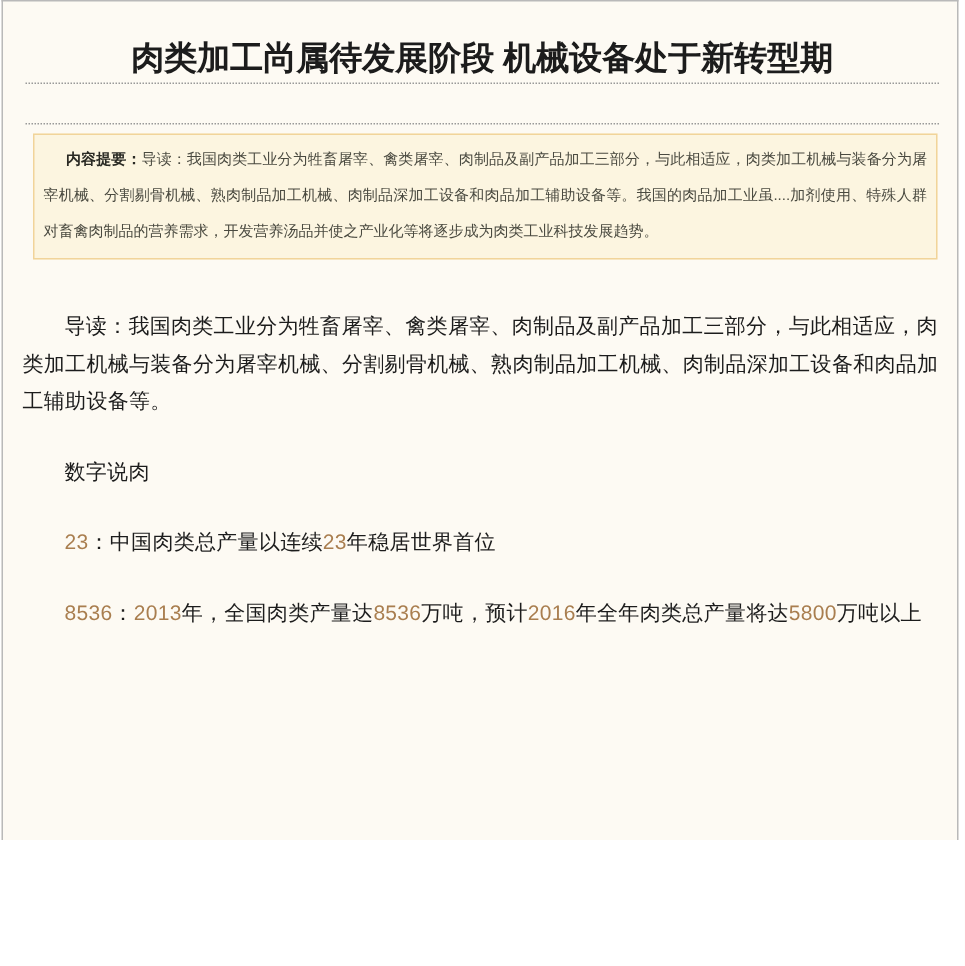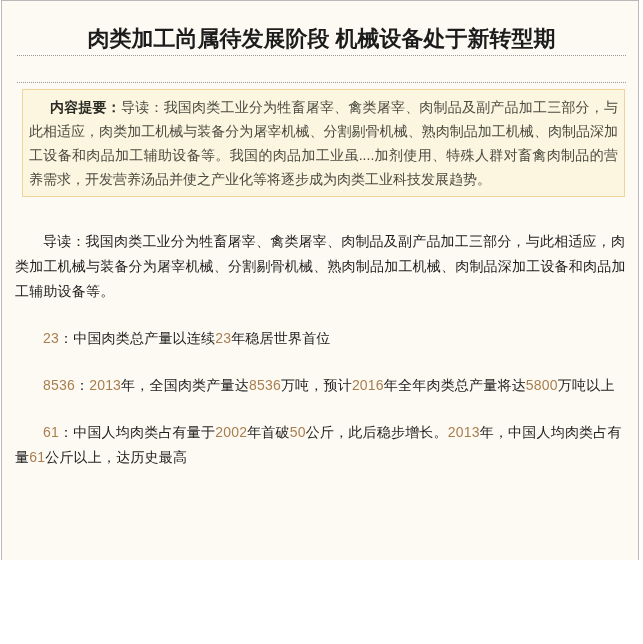--- a/index.html
+++ b/index.html
@@ -39,21 +39,21 @@
     height: 0;
   }
   .meta-spacer {
     height: 26px;
   }
   .summary-box {
     margin: 6px 3px 0 7px;
     background: #fcf5e0;
     border: 1px solid #f1d49a;
     padding: 5px 6px;
-    font-size: 14px;
+    font-size: 10px;
     line-height: 24px;
     color: #4a4a40;
     text-indent: 1.5em;
     text-align: justify;
   }
   .summary-label {
     font-weight: bold;
     color: #2a2a24;
   }
   .content {
@@ -82,18 +82,18 @@
   <hr class="dotted">
 
   <div class="meta-spacer"></div>
 
   <hr class="dotted">
 
   <div class="summary-box"><strong class="summary-label">内容提要：</strong><span class="summary-text">导读：我国肉类工业分为牲畜屠宰、禽类屠宰、肉制品及副产品加工三部分，与此相适应，肉类加工机械与装备分为屠宰机械、分割剔骨机械、熟肉制品加工机械、肉制品深加工设备和肉品加工辅助设备等。我国的肉品加工业虽....加剂使用、特殊人群对畜禽肉制品的营养需求，开发营养汤品并使之产业化等将逐步成为肉类工业科技发展趋势。</span></div>
 
   <div class="content">
       <p class="para">导读：我国肉类工业分为牲畜屠宰、禽类屠宰、肉制品及副产品加工三部分，与此相适应，肉类加工机械与装备分为屠宰机械、分割剔骨机械、熟肉制品加工机械、肉制品深加工设备和肉品加工辅助设备等。</p>
+      <p class="para">数字说肉</p>
       <p class="para"><span class="num">23</span>：中国肉类总产量以连续<span class="num">23</span>年稳居世界首位</p>
       <p class="para"><span class="num">8536</span>：<span class="num">2013</span>年，全国肉类产量达<span class="num">8536</span>万吨，预计<span class="num">2016</span>年全年肉类总产量将达<span class="num">5800</span>万吨以上</p>
-      <p class="para"><span class="num">61</span>：中国人均肉类占有量于<span class="num">2002</span>年首破<span class="num">50</span>公斤，此后稳步增长。<span class="num">2013</span>年，中国人均肉类占有量<span class="num">61</span>公斤以上，达历史最高</p>
     </div>
 
 </div>
 
 </body></html>

